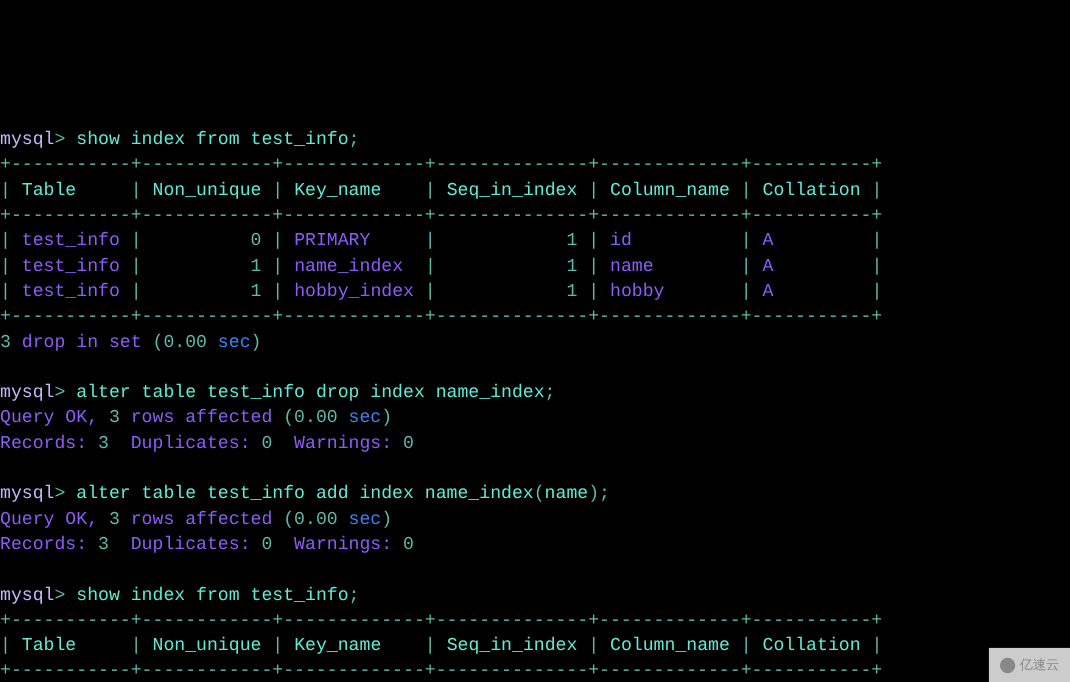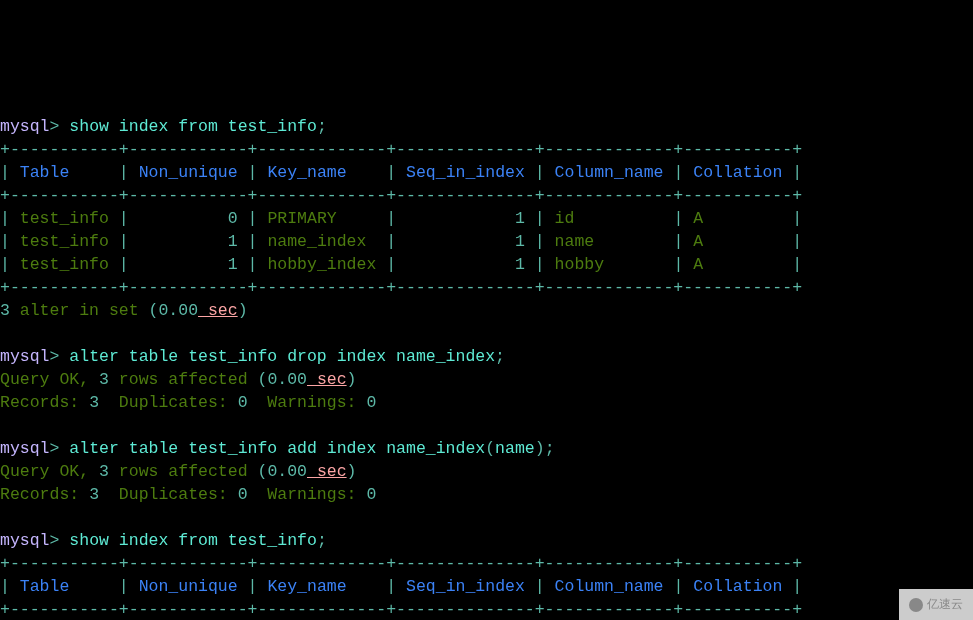--- a/index.html
+++ b/index.html
@@ -37,31 +37,30 @@
     .num {
       color: #5db9a8;
     }
     .border-line {
       color: #5db9a8;
     }
     .pipe {
       color: #5db9a8;
     }
     .header-text {
-      color: #3b82f6;
+      color: #5eead4;
     }
     .cell-text {
-      color: #4d7c0f;
+      color: #8b5cf6;
     }
     .paren {
       color: #5db9a8;
     }
     .sec-text {
-      color: #fca5a5;
-      text-decoration: underline;
+      color: #3b82f6;
     }
     .watermark {
       position: absolute;
       bottom: 0;
       right: 0;
       background: rgba(240, 240, 240, 0.85);
       color: #888;
       font-family: sans-serif;
       font-size: 12px;
       padding: 4px 10px;
@@ -85,21 +84,21 @@
 
 <div class="terminal">
 <span><span class="prompt">mysql</span><span class="prompt-arrow">&gt;</span> <span class="command">show index from test_info</span><span class="punct">;</span></span>
 <span class="border-line">+-----------+------------+-------------+--------------+-------------+-----------+</span>
 <span><span class="pipe">|</span> <span class="header-text">Table</span>     <span class="pipe">|</span> <span class="header-text">Non_unique</span> <span class="pipe">|</span> <span class="header-text">Key_name</span>    <span class="pipe">|</span> <span class="header-text">Seq_in_index</span> <span class="pipe">|</span> <span class="header-text">Column_name</span> <span class="pipe">|</span> <span class="header-text">Collation</span> <span class="pipe">|</span></span>
 <span class="border-line">+-----------+------------+-------------+--------------+-------------+-----------+</span>
 <span><span class="pipe">|</span> <span class="cell-text">test_info</span> <span class="pipe">|</span>          <span class="num">0</span> <span class="pipe">|</span> <span class="cell-text">PRIMARY</span>     <span class="pipe">|</span>            <span class="num">1</span> <span class="pipe">|</span> <span class="cell-text">id</span>          <span class="pipe">|</span> <span class="cell-text">A</span>         <span class="pipe">|</span></span>
 <span><span class="pipe">|</span> <span class="cell-text">test_info</span> <span class="pipe">|</span>          <span class="num">1</span> <span class="pipe">|</span> <span class="cell-text">name_index</span>  <span class="pipe">|</span>            <span class="num">1</span> <span class="pipe">|</span> <span class="cell-text">name</span>        <span class="pipe">|</span> <span class="cell-text">A</span>         <span class="pipe">|</span></span>
 <span><span class="pipe">|</span> <span class="cell-text">test_info</span> <span class="pipe">|</span>          <span class="num">1</span> <span class="pipe">|</span> <span class="cell-text">hobby_index</span> <span class="pipe">|</span>            <span class="num">1</span> <span class="pipe">|</span> <span class="cell-text">hobby</span>       <span class="pipe">|</span> <span class="cell-text">A</span>         <span class="pipe">|</span></span>
 <span class="border-line">+-----------+------------+-------------+--------------+-------------+-----------+</span>
-<span><span class="num">3</span><span class="cell-text"> alter in set </span><span class="paren">(</span><span class="num">0.00</span><span class="sec-text"> sec</span><span class="paren">)</span></span>
+<span><span class="num">3</span><span class="cell-text"> drop in set </span><span class="paren">(</span><span class="num">0.00</span><span class="sec-text"> sec</span><span class="paren">)</span></span>
 
 <span><span class="prompt">mysql</span><span class="prompt-arrow">&gt;</span> <span class="command">alter table test_info drop index name_index</span><span class="punct">;</span></span>
 <span><span class="cell-text">Query OK, </span><span class="num">3</span><span class="cell-text"> rows affected </span><span class="paren">(</span><span class="num">0.00</span><span class="sec-text"> sec</span><span class="paren">)</span></span>
 <span><span class="cell-text">Records: </span><span class="num">3</span><span class="cell-text">  Duplicates: </span><span class="num">0</span><span class="cell-text">  Warnings: </span><span class="num">0</span></span>
 
 <span><span class="prompt">mysql</span><span class="prompt-arrow">&gt;</span> <span class="command">alter table test_info add index name_index</span><span class="paren">(</span><span class="command">name</span><span class="paren">)</span><span class="punct">;</span></span>
 <span><span class="cell-text">Query OK, </span><span class="num">3</span><span class="cell-text"> rows affected </span><span class="paren">(</span><span class="num">0.00</span><span class="sec-text"> sec</span><span class="paren">)</span></span>
 <span><span class="cell-text">Records: </span><span class="num">3</span><span class="cell-text">  Duplicates: </span><span class="num">0</span><span class="cell-text">  Warnings: </span><span class="num">0</span></span>
 
 <span><span class="prompt">mysql</span><span class="prompt-arrow">&gt;</span> <span class="command">show index from test_info</span><span class="punct">;</span></span>

